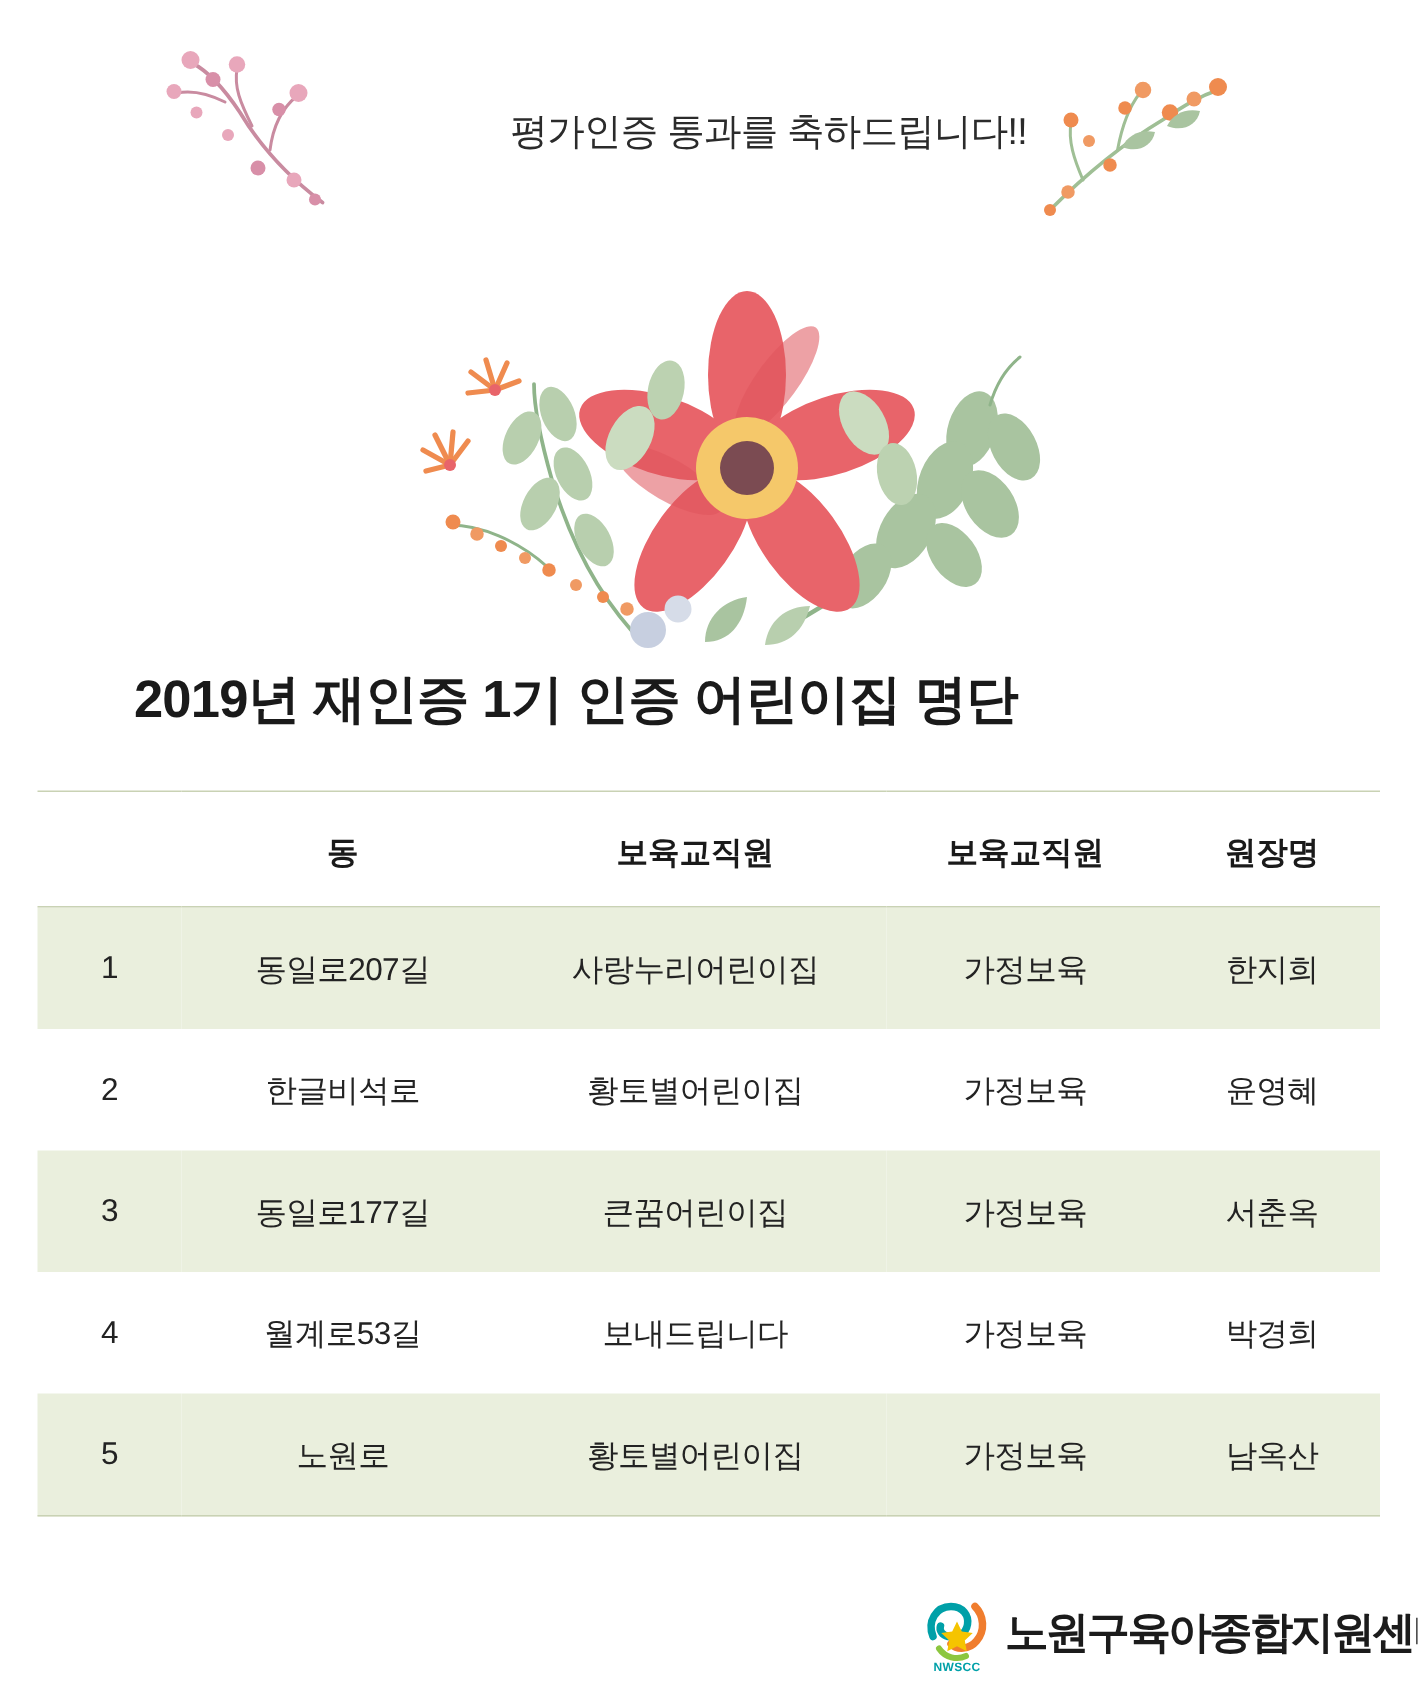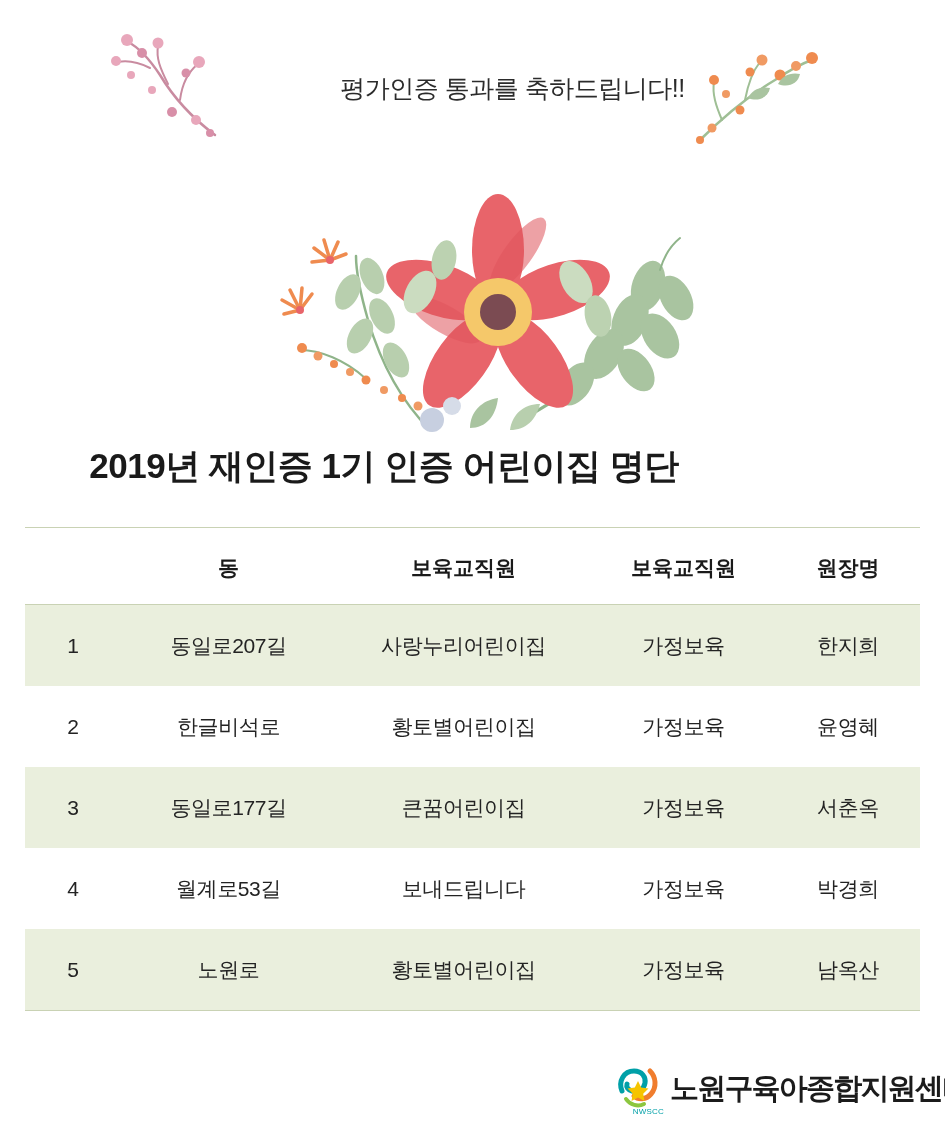--- a/index.html
+++ b/index.html
@@ -131,23 +131,23 @@
     width: 52px;
     height: 52px;
     position: relative;
     flex: 0 0 auto;
   }
   .footer-logo .mark-text {
     position: absolute;
     bottom: -1px;
     left: 0;
     width: 52px;
-    text-align: right;
+    text-align: center;
     font-size: 8px;
-    font-weight: normal;
+    font-weight: bold;
     color: #00a0a8;
     letter-spacing: 0.2px;
   }
   .footer-logo .wordmark {
     font-size: 29px;
     font-weight: bold;
     letter-spacing: -1.8px;
     color: #1b1b1b;
     margin-left: 6px;
     white-space: nowrap;

